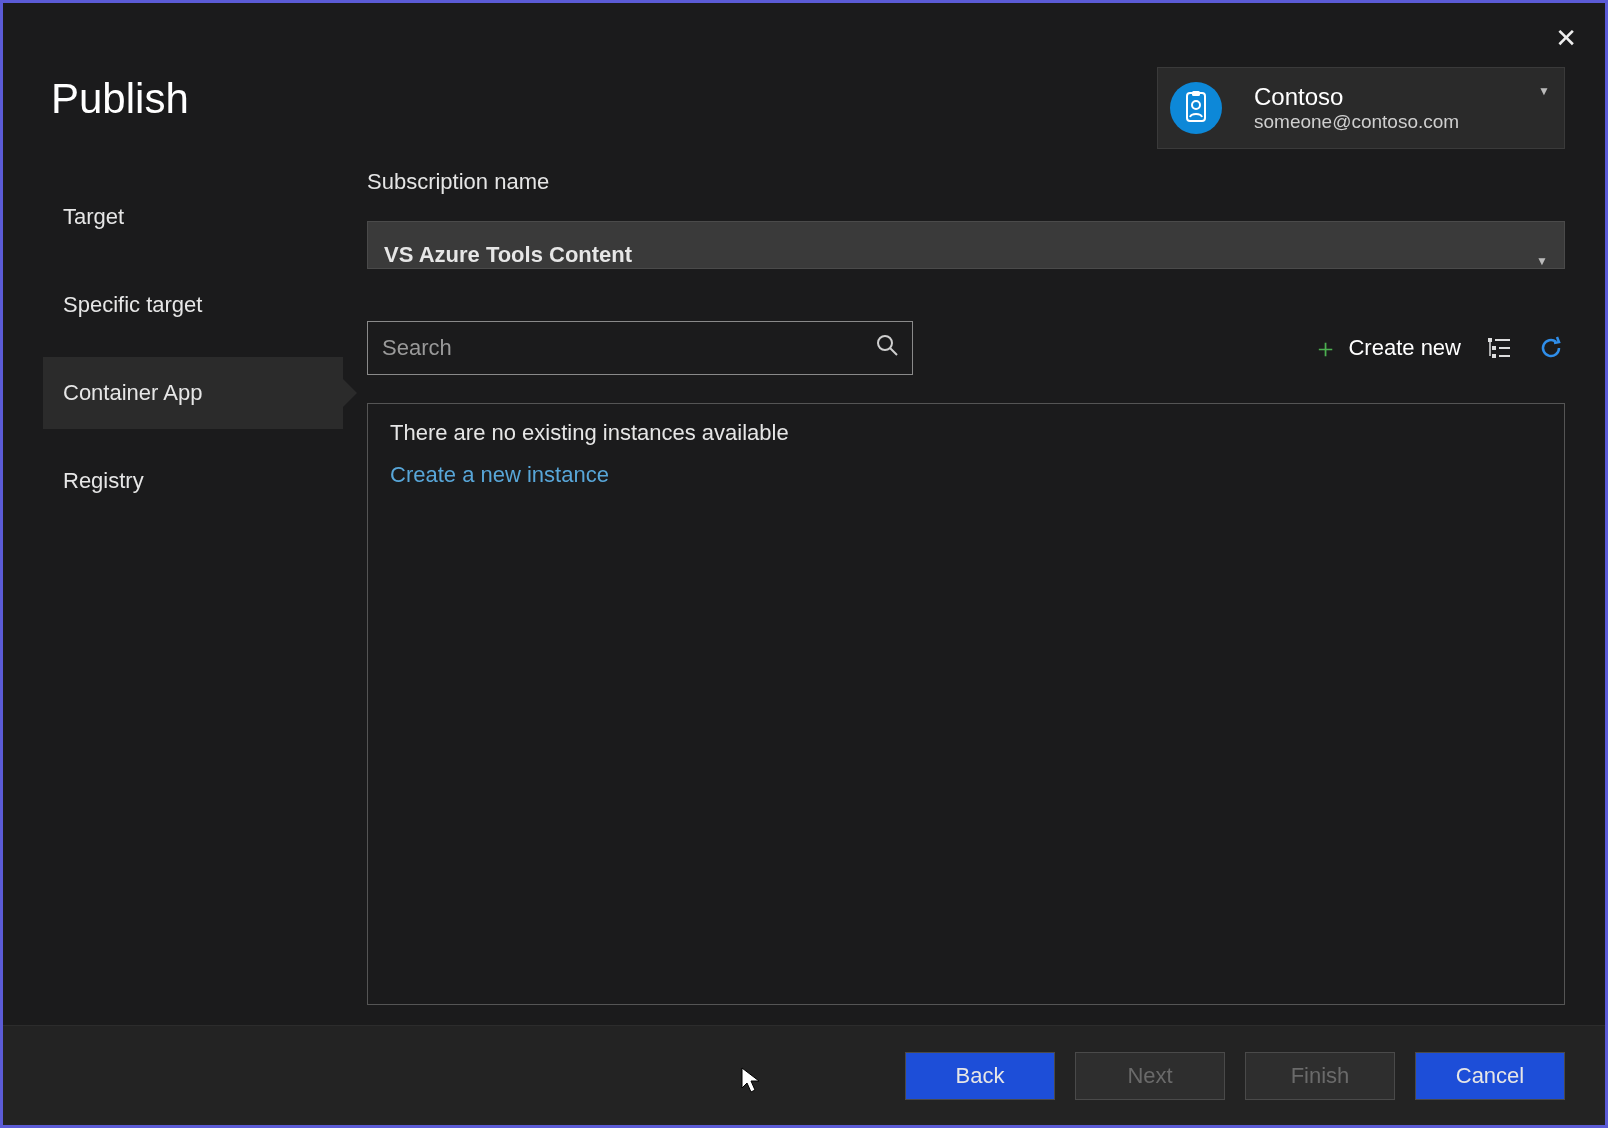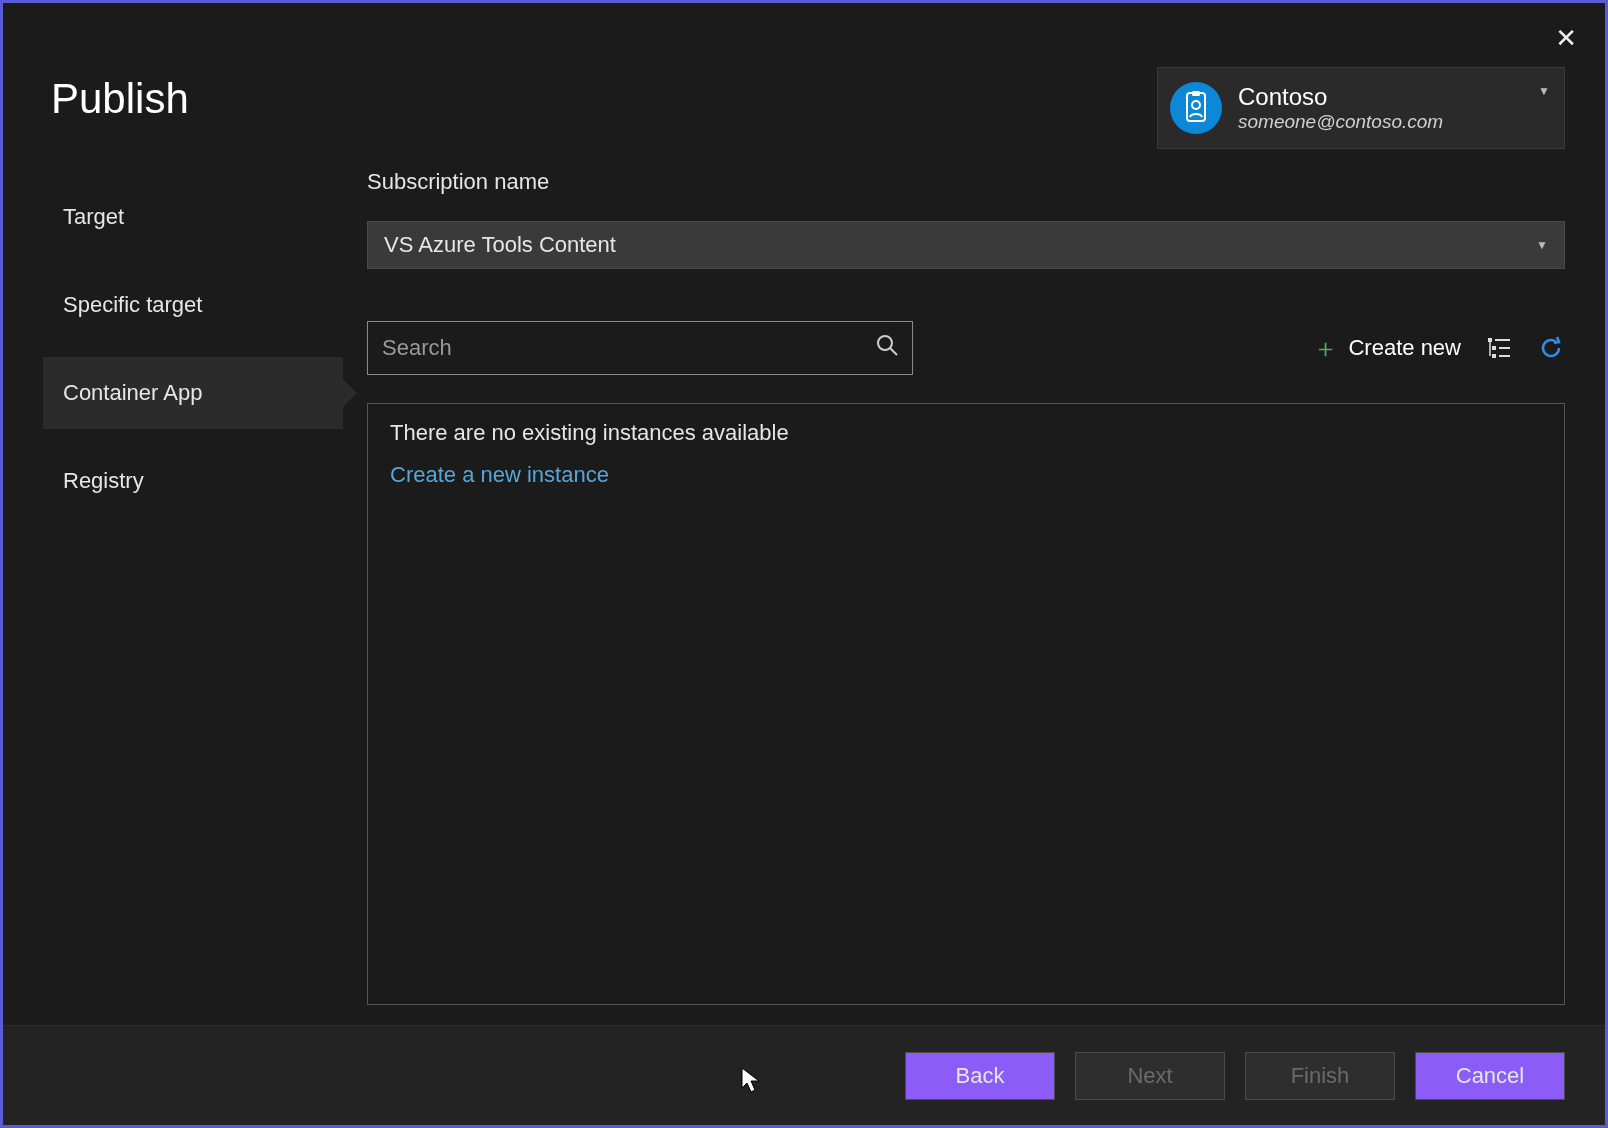--- a/index.html
+++ b/index.html
@@ -19,32 +19,32 @@
   .header {
     padding: 72px 48px 18px 48px;
     position: relative;
   }
   .title { font-size: 42px; font-weight: 300; color: #fff; }
   .subtitle { font-size: 26px; font-weight: 300; color: #e6e6e6; margin-top: 20px; }
   .account-pill {
     position: absolute; top: 64px; right: 40px;
     width: 408px; height: 82px;
     background: #2a2a2a; border: 1px solid #3a3a3a;
-    display: flex; align-items: center; gap: 16px;
+    display: flex; align-items: center; gap: 32px;
     padding: 8px 12px;
     cursor: pointer;
   }
   .account-avatar {
     width: 52px; height: 52px; border-radius: 50%;
     background: #0d88d8;
     display: flex; align-items: center; justify-content: center;
   }
   .account-text { flex: 1; }
   .account-name { font-size: 24px; color: #fff; }
-  .account-email { font-size: 19px; color: #cfcfcf; font-style: italic; }
+  .account-email { font-size: 19px; color: #cfcfcf; }
   .account-chevron { color: #bbb; font-size: 12px; padding-right: 2px; align-self: flex-start; margin-top: 8px; }
   .body {
     flex: 1; display: flex; padding: 28px 40px 20px 40px; gap: 0;
   }
   .sidebar {
     width: 300px; display: flex; flex-direction: column; gap: 16px;
     padding-top: 12px;
   }
   .side-item {
     height: 72px; display: flex; align-items: center;
@@ -60,23 +60,24 @@
     width:0; height:0; border-top:14px solid transparent;
     border-bottom:14px solid transparent; border-left:14px solid #2b2b2b;
   }
   .main {
     flex: 1; display: flex; flex-direction: column; padding-left: 24px;
   }
   .label { font-size: 22px; color: #e5e5e5; margin-bottom: 26px; }
   .dropdown {
     height: 48px; width: 100%;
     background: #3a3a3a; border: 1px solid #4a4a4a;
-    display: flex; align-items: center; justify-content: space-between;
+    display: flex; align-items: flex-end; justify-content: space-between;
     padding: 0 16px; font-size: 22px; color: #e6e6e6;
     cursor: pointer;
+    font-weight: bold;
   }
   .dropdown .chev { font-size: 12px; color: #bbb; }
   .toolbar-row {
     margin-top: 52px; display: flex; align-items: center; justify-content: space-between;
   }
   .search-box {
     width: 546px; height: 54px;
     border: 1px solid #8a8a8a;
     display: flex; align-items: center;
     padding: 0 14px; font-size: 22px; color: #e6e6e6;
@@ -100,21 +101,21 @@
   }
   .empty-text { font-size: 22px; color: #e6e6e6; }
   .link-text { font-size: 22px; color: #58a6d8; margin-top: 16px; cursor: pointer; }
   .footer {
     height: 100px; background: #232323; border-top: 1px solid #2c2c2c;
     display: flex; align-items: center; justify-content: flex-end;
     padding-right: 40px; gap: 20px;
   }
   .btn {
     width: 150px; height: 48px; font-size: 22px;
-    background: #8b5cf6; color: #e6e6e6;
+    background: #1d4ed8; color: #e6e6e6;
     display: flex; align-items: center; justify-content: center;
     border: 1px solid #4a4a4a; cursor: pointer;
   }
   .btn.disabled { color: #6a6a6a; background: #2e2e2e; cursor: default; }
   .cursor-img {
     position: absolute; left: 738px; top: 1064px;
     width: 20px; height: 28px; pointer-events: none;
   }
 </style>
 </head>

